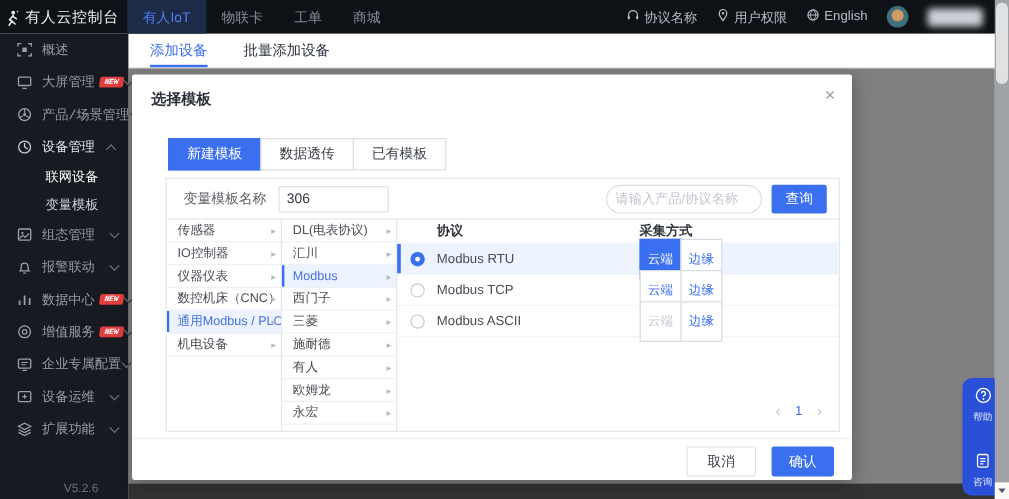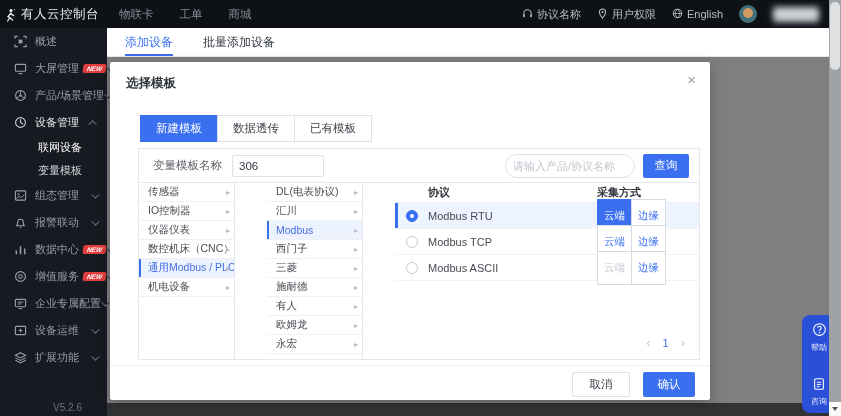--- a/index.html
+++ b/index.html
@@ -14,21 +14,21 @@
   .top-nav-item { color:#868d98; font-size:11.5px; padding:0 13px; height:100%; display:flex; align-items:center; cursor:pointer; }
   .top-nav-item.active { background:#1d2b47; color:#4e7df2; }
   .top-right { margin-left:auto; display:flex; align-items:center; gap:16px; padding-right:22px; }
   .top-right-item { display:flex; align-items:center; gap:4px; color:#b9bec7; font-size:11px; cursor:pointer; }
   .avatar { width:18px; height:18px; border-radius:50%; background:#40707c; position:relative; overflow:hidden; }
   .avatar::after { content:""; position:absolute; left:4px; top:3px; width:10px; height:10px; border-radius:50%; background:#d29a63; }
   .blur-name { width:46px; height:15px; background:#cdd1d7; border-radius:3px; filter:blur(3px); }
 
   
   .sidebar { position:absolute; left:0; top:28px; width:107px; height:388px; background:#171a20; z-index:1; }
-  .side-item { height:27px; display:flex; align-items:center; padding:0 10px 0 14px; color:#969da8; font-size:11px; cursor:pointer; white-space:nowrap; }
+  .side-item { height:27px; display:flex; align-items:center; padding:0 10px 0 14px; color:#969da8; font-size:11px; cursor:pointer; white-space:nowrap;font-family:Liberation Mono, monospace; }
   .side-item .lbl { margin-left:8px; }
   .side-item.section-active { color:#e4e8ee; }
   .side-sub { height:23px; display:flex; align-items:center; padding-left:38px; font-size:11px; color:#cfd4da; cursor:pointer; }
   .side-sub.active { color:#ffffff; }
   .badge-new { background:#e23e3e; color:#fff; font-size:6.5px; font-style:italic; font-weight:bold; padding:1px 4px; border-radius:2px; margin-left:4px; transform:skewX(-8deg); }
   .chev { margin-left:auto; width:6px; height:6px; border-right:1px solid #6d747e; border-bottom:1px solid #6d747e; flex-shrink:0; }
   .chev.down { transform:rotate(45deg) translateY(-2px); }
   .chev.up { transform:rotate(-135deg) translateY(-2px); }
   .version { position:absolute; bottom:3px; left:14px; width:100%; text-align:center; color:#6d7279; font-size:10px; }
   .side-ico { width:13px; height:13px; flex-shrink:0; }
@@ -55,21 +55,21 @@
 
   .tpl-container { position:absolute; left:28px; top:86px; width:562px; height:212px; border:1px solid #e4e7ed; }
   .name-row { height:34px; display:flex; align-items:center; border-bottom:1px solid #e4e7ed; }
   .name-label { margin-left:14px; color:#5c6066; font-size:11.5px; }
   .name-input { margin-left:10px; width:92px; height:22px; border:1px solid #dcdfe6; border-radius:2px; padding:0 6px; font-size:11.5px; color:#303540; font-family:inherit; }
   .search-wrap { margin-left:auto; display:flex; align-items:center; margin-right:10px; }
   .search-input { width:130px; height:24px; border:1px solid #dcdfe6; border-radius:12px; padding:0 7px; font-size:11px; color:#303540; font-family:inherit; }
   .search-input::placeholder { color:#c0c5cd; }
   .search-btn { width:46px; height:24px; margin-left:8px; background:#3a6ff0; color:#fff; border:none; border-radius:2px; font-size:11.5px; cursor:pointer; font-family:inherit; }
 
-  .body-row { display:flex; height:177px;gap:32px; }
+  .body-row { display:flex; height:177px; }
   .cat-col { width:96px; border-right:1px solid #e4e7ed; }
   .cat-cell { height:19px; display:flex; align-items:center; padding:0 14px 0 9px; font-size:10.5px; color:#474b52; border-bottom:1px solid #eef0f4; cursor:pointer; position:relative; white-space:nowrap; overflow:hidden; }
   .cat-cell .arr { position:absolute; right:4px; color:#b6bac2; font-size:8px; }
   .cat-cell.selected { background:#edf3fe; color:#456fe0; box-shadow:inset 2px 0 0 #3a6ff0; }
 
   .proto-area { flex:1; position:relative; }
   .proto-header { height:20px; display:flex; align-items:center; border-bottom:1px solid #ebeef5; font-size:11px; font-weight:bold; color:#31353c; }
   .ph-protocol { padding-left:33px; width:202px; }
   .proto-row { height:26px; display:flex; align-items:center; border-bottom:1px solid #f2f4f7; cursor:pointer; }
   .proto-row.selected { background:#edf4ff; box-shadow:inset 3px 0 0 #3a6ff0; }
@@ -110,20 +110,21 @@
     <span class="side-ico">
       <svg width="14" height="14" viewBox="0 0 14 14">
           <circle cx="9" cy="2.6" r="1.6" fill="#e9ebee"></circle>
           <path d="M9 5 L6 8.5 L8 9.6 L5.6 13 M8.6 5.6 L11.6 7.6 M7.4 9.2 L10.6 12" stroke="#e9ebee" stroke-width="1.3" fill="none" stroke-linecap="round"></path>
           <path d="M12.2 1.2 l.9.9" stroke="#e9ebee" stroke-width="1"></path>
         </svg>
     </span>
     <span class="logo-title">有人云控制台</span>
   </div>
   <div class="top-nav">
+    <div class="top-nav-item active">有人IoT</div>
     <div class="top-nav-item">物联卡</div>
     <div class="top-nav-item">工单</div>
     <div class="top-nav-item">商城</div>
   </div>
   <div class="top-right">
     <div class="top-right-item">
       <span><svg width="11" height="11" viewBox="0 0 12 12">
             <path d="M2 8 v-2 a4 4 0 0 1 8 0 v2" stroke="#b9bec7" fill="none" stroke-width="1.1"></path>
             <rect x="1.2" y="7" width="2" height="3" rx="1" fill="#b9bec7"></rect>
             <rect x="8.8" y="7" width="2" height="3" rx="1" fill="#b9bec7"></rect>

